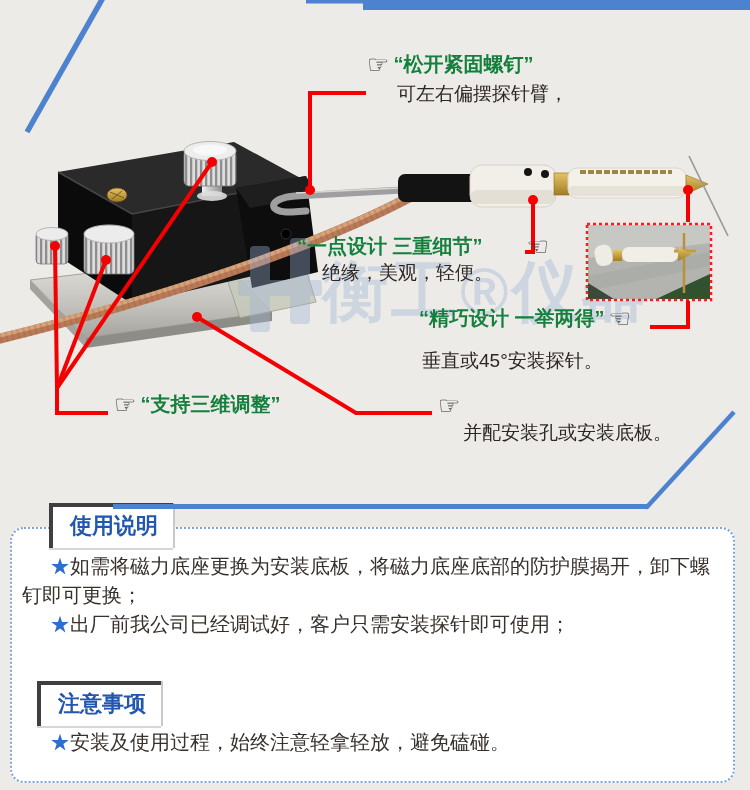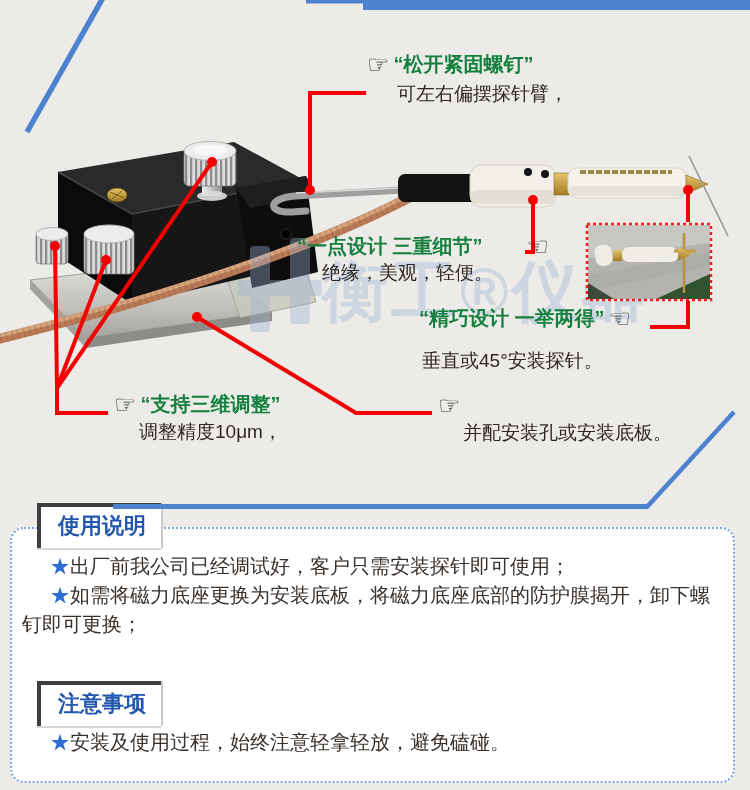--- a/index.html
+++ b/index.html
@@ -24,21 +24,21 @@
     background:#ffffff; border:2px dotted #7ba3de; border-radius:14px; z-index:5;
   }
   .blue-line { position:absolute; left:113px; top:504px; width:535px; height:5px; background:#4d82cf; z-index:30; }
   .tab {
     position:absolute; left:37px; width:124px; background:#ffffff;
     border-top:4px solid #3f3f3f; border-left:4px solid #3f3f3f;
     box-shadow:2px 0 0 #c9c9c9, 0 2px 0 #d6d6d6;
     padding:6px 0 9px 17px; z-index:20;
     font-size:22px; font-weight:bold; color:#2257b0; line-height:26px;
   }
-  .tab-usage  { top:503px; }
+  .tab-usage  { top:503px;margin-left:12px; }
   .tab-notice { top:681px; }
   .bullets { position:absolute; left:22px; width:706px; z-index:15;
     font-size:20px; line-height:29px; color:#38302b; }
   .bullets p { margin:0; text-indent:28px; white-space:normal; }
   .bullets .star { color:#2e6ed4; }
   .bullets-usage  { top:552px; }
   .bullets-notice { top:728px; }
 </style>
 </head>
 <body>
@@ -204,39 +204,38 @@
 </div>
 <div class="callout-body" style="left:422px; top:332px;margin-top:16px;">
   <div>垂直或45°安装探针。</div>
 </div>
 
 <div class="callout" style="left:110px; top:392px;">
   <span class="hand">☞</span>
   <span class="title">“支持三维调整”</span>
 </div>
 <div class="callout-body" style="left:139px; top:419px;">
-  <div>调整精度10μm，</div>
 </div>
 
 <div class="callout" style="left:434px; top:393px;">
   <span class="hand">☞</span>
 </div>
 <div class="callout-body" style="left:463px; top:420px;text-align:right;">
   <div>并配安装孔或安装底板。</div>
 </div>
 
 <div class="blue-line"></div>
 <div class="panel"></div>
 
 <div class="tab tab-usage">
   <span>使用说明</span>
 </div>
 <div class="bullets bullets-usage">
+  <p><span class="star">★</span><span>如需将磁力底座更换为安装底板，将磁力底座底部的防护膜揭开，卸下螺钉即可更换；</span></p>
   <p><span class="star">★</span><span>出厂前我公司已经调试好，客户只需安装探针即可使用；</span></p>
-  <p><span class="star">★</span><span>如需将磁力底座更换为安装底板，将磁力底座底部的防护膜揭开，卸下螺钉即可更换；</span></p>
 </div>
 
 <div class="tab tab-notice">
   <span>注意事项</span>
 </div>
 <div class="bullets bullets-notice">
   <p><span class="star">★</span><span>安装及使用过程，始终注意轻拿轻放，避免磕碰。</span></p>
 </div>
 
 </body></html>

